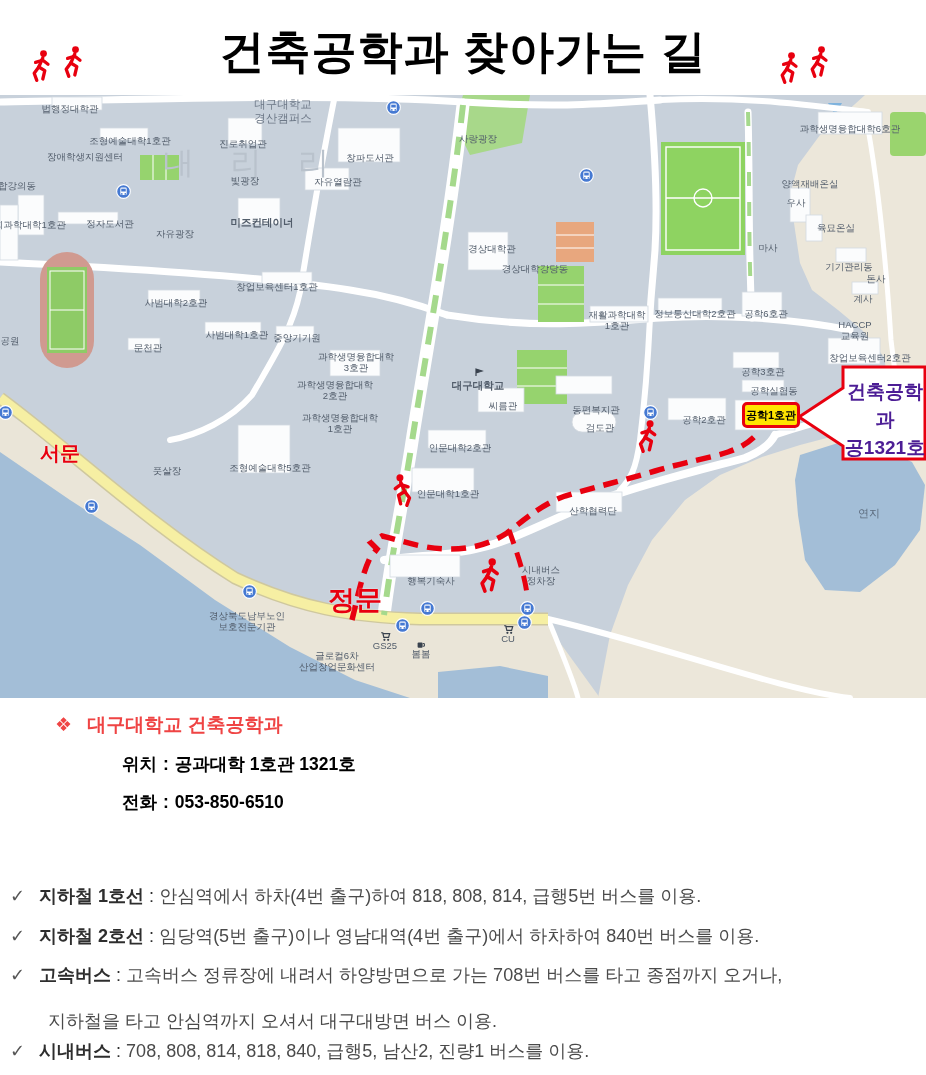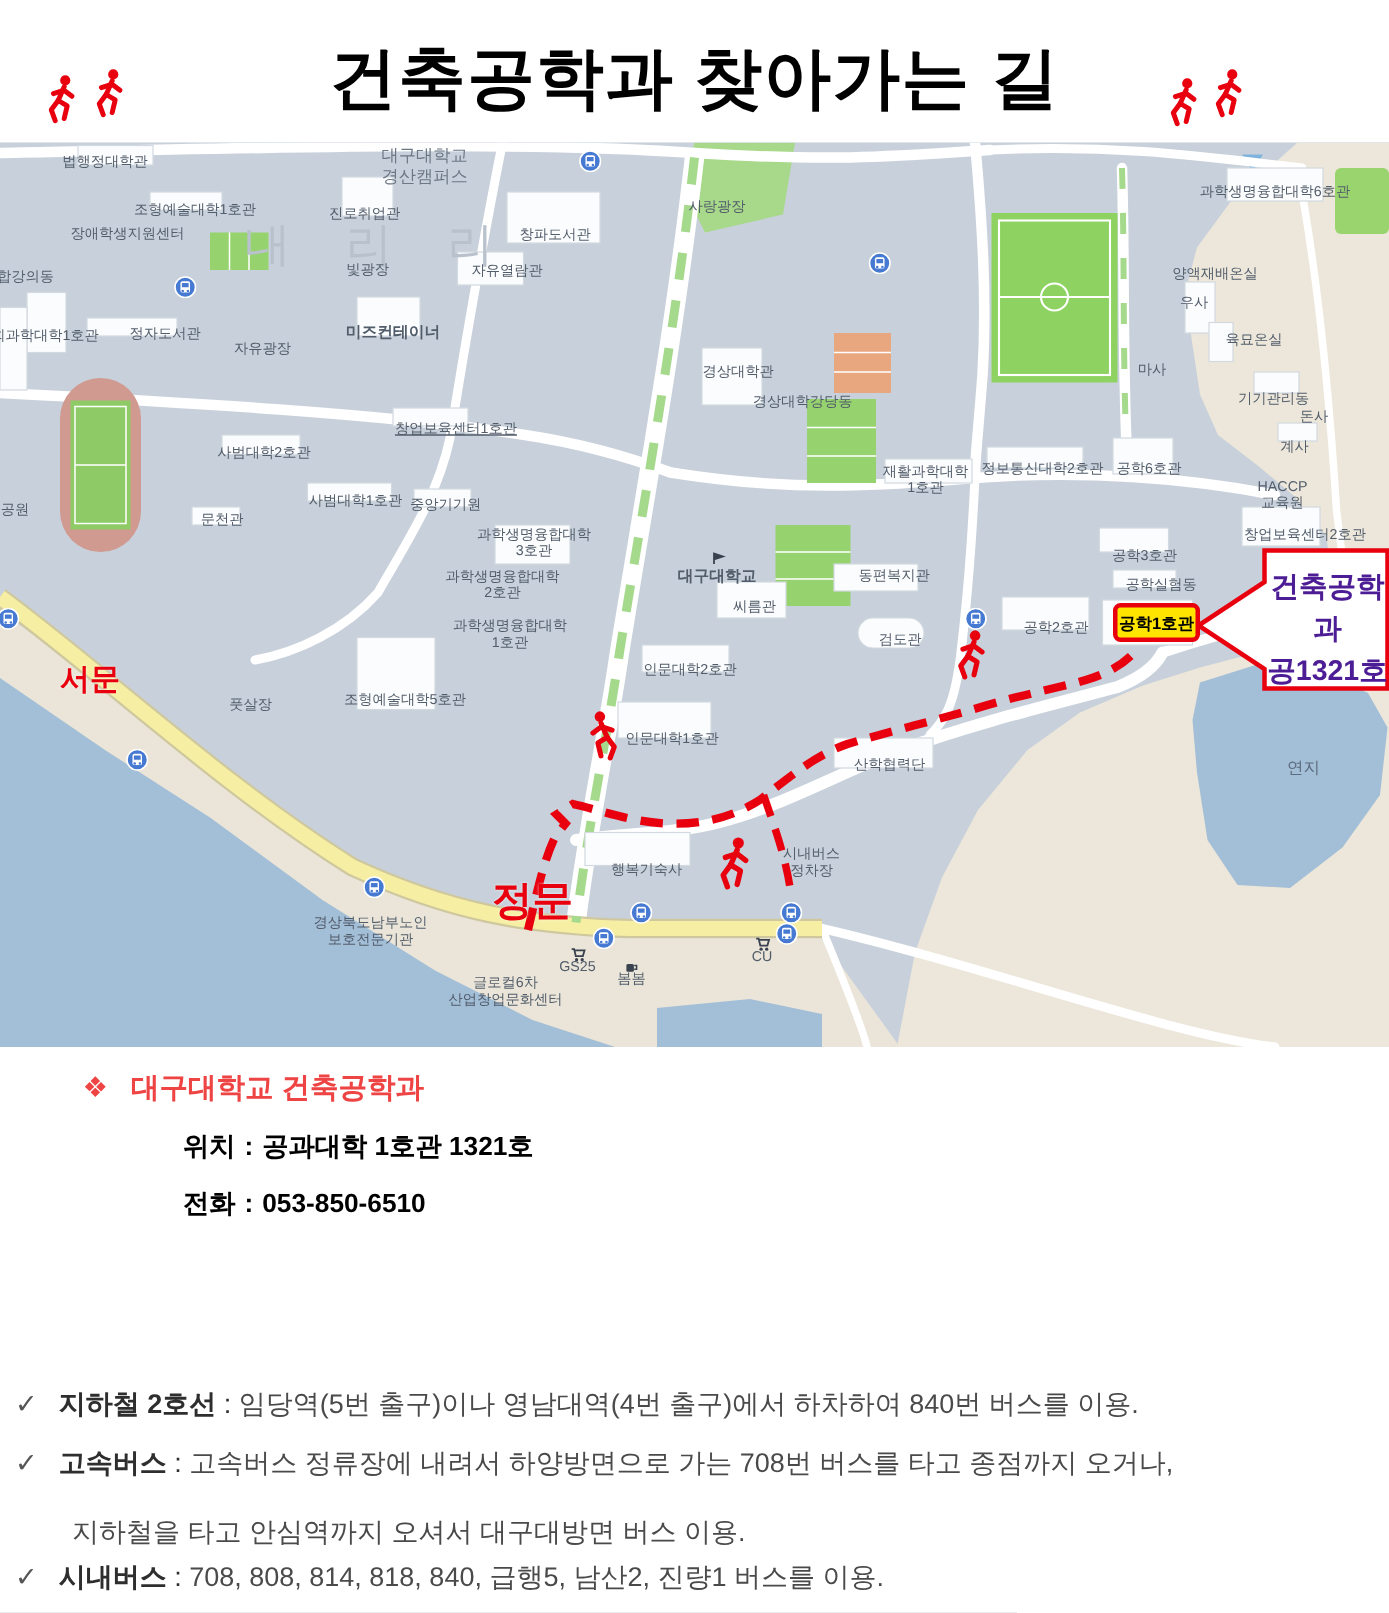--- a/index.html
+++ b/index.html
@@ -232,21 +232,21 @@
         <span class="map-label" style="left: 30px; top: 129px;">회과학대학1호관</span>
         <span class="map-label" style="left: 110px; top: 128px;">정자도서관</span>
         <span class="map-label" style="left: 175px; top: 138px;">자유광장</span>
         <span class="map-label" style="left: 10px; top: 245px;">공원</span>
         <span class="map-label" style="left: 243px; top: 48px;">진로취업관</span>
         <span class="map-label" style="left: 245px; top: 85px;">빛광장</span>
         <span class="map-label" style="left: 262px; top: 127px; font-size: 10.5px; font-weight: 600;">미즈컨테이너</span>
         <span class="map-label" style="left: 370px; top: 62px;">창파도서관</span>
         <span class="map-label" style="left: 338px; top: 86px;">자유열람관</span>
         <span class="map-label" style="left: 478px; top: 43px;">사랑광장</span>
-        <span class="map-label" style="left: 304px; top: 191px; text-decoration: underline;">창업보육센터1호관</span>
+        <span class="map-label" style="left: 277px; top: 191px;">창업보육센터1호관</span>
         <span class="map-label" style="left: 176px; top: 207px;">사범대학2호관</span>
         <span class="map-label" style="left: 237px; top: 239px;">사범대학1호관</span>
         <span class="map-label" style="left: 148px; top: 252px;">문천관</span>
         <span class="map-label" style="left: 297px; top: 242px;">중앙기기원</span>
         <span class="map-label" style="left: 356px; top: 267px;">과학생명융합대학
 3호관</span>
         <span class="map-label" style="left: 335px; top: 295px;">과학생명융합대학
 2호관</span>
         <span class="map-label" style="left: 340px; top: 328px;">과학생명융합대학
 1호관</span>
@@ -263,21 +263,21 @@
         <span class="map-label" style="left: 768px; top: 152px;">마사</span>
         <span class="map-label" style="left: 849px; top: 171px;">기기관리동</span>
         <span class="map-label" style="left: 876px; top: 183px;">돈사</span>
         <span class="map-label" style="left: 863px; top: 203px;">계사</span>
         <span class="map-label" style="left: 855px; top: 235px;">HACCP
 교육원</span>
         <span class="map-label" style="left: 870px; top: 262px;">창업보육센터2호관</span>
         <span class="map-label" style="left: 763px; top: 276px;">공학3호관</span>
         <span class="map-label" style="left: 774px; top: 295px;">공학실험동</span>
         <span class="map-label" style="left: 704px; top: 324px;">공학2호관</span>
-        <span class="map-label" style="left: 596px; top: 289px;">동편복지관</span>
+        <span class="map-label" style="left: 596px; top: 314px;">동편복지관</span>
         <span class="map-label" style="left: 503px; top: 310px;">씨름관</span>
         <span class="map-label" style="left: 600px; top: 332px;">검도관</span>
         <span class="map-label" style="left: 478px; top: 290px; font-size: 10.5px; font-weight: 600;">대구대학교</span>
         <span class="map-label" style="left: 460px; top: 352px;">인문대학2호관</span>
         <span class="map-label" style="left: 448px; top: 398px;">인문대학1호관</span>
         <span class="map-label" style="left: 593px; top: 415px;">산학협력단</span>
         <span class="map-label" style="left: 541px; top: 480px;">시내버스
 정차장</span>
         <span class="map-label" style="left: 431px; top: 485px;">행복기숙사</span>
         <span class="map-label" style="left: 270px; top: 372px;">조형예술대학5호관</span>
@@ -304,20 +304,23 @@
     <span>❖</span>
     <span style="margin-left:10px">대구대학교  건축공학과</span>
   </div>
   <div class="info-row row-0">
     <span>위치</span><span class="sep">:</span><span>공과대학 1호관 1321호</span>
   </div>
   <div class="info-row row-1">
     <span>전화</span><span class="sep">:</span><span>053-850-6510</span>
   </div>
 
+  <div class="transit-item t-0">
+    <span class="check">✓</span><span class="term">지하철 1호선</span><span class="tsep">:</span><span>안심역에서 하차(4번 출구)하여 818, 808, 814, 급행5번 버스를 이용.</span>
+  </div>
   <div class="transit-item t-1">
     <span class="check">✓</span><span class="term">지하철 2호선</span><span class="tsep">:</span><span>임당역(5번 출구)이나 영남대역(4번 출구)에서 하차하여 840번 버스를 이용.</span>
   </div>
   <div class="transit-item t-2">
     <span class="check">✓</span><span class="term">고속버스</span><span class="tsep">:</span><span>고속버스 정류장에 내려서 하양방면으로 가는 708번 버스를 타고 종점까지 오거나,</span>
   </div>
   <div class="transit-item t-2c">
     <span>지하철을 타고 안심역까지 오셔서 대구대방면 버스 이용.</span>
   </div>
   <div class="transit-item t-3">

